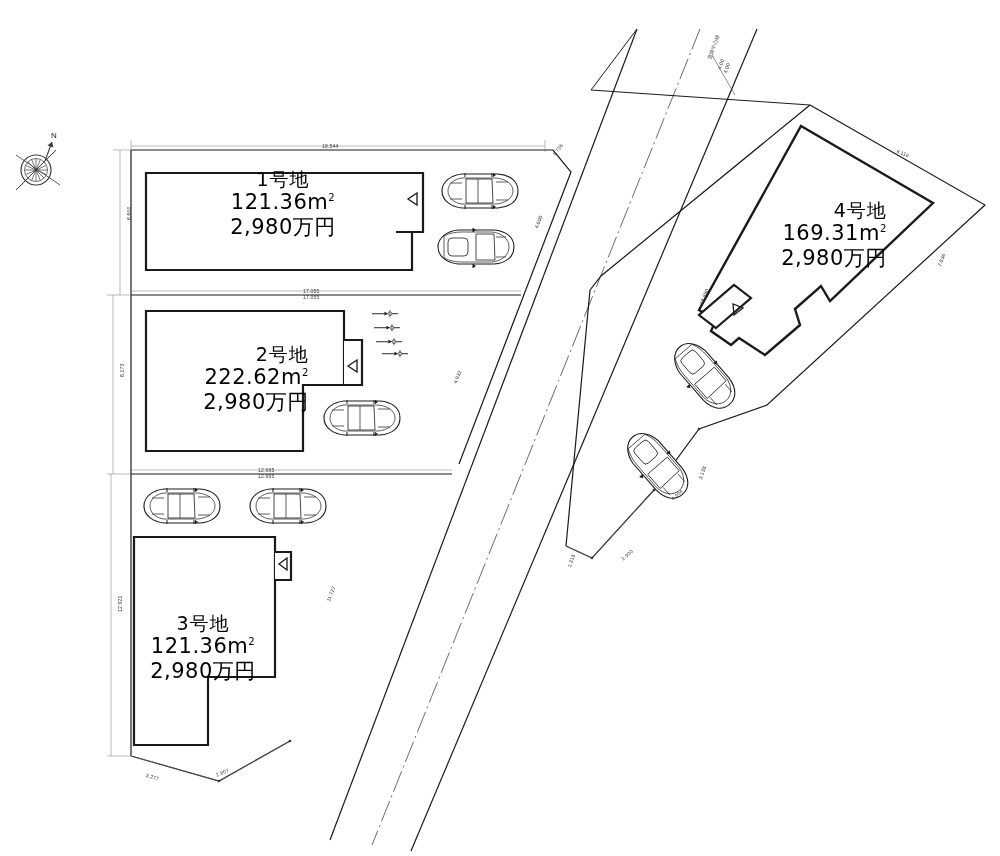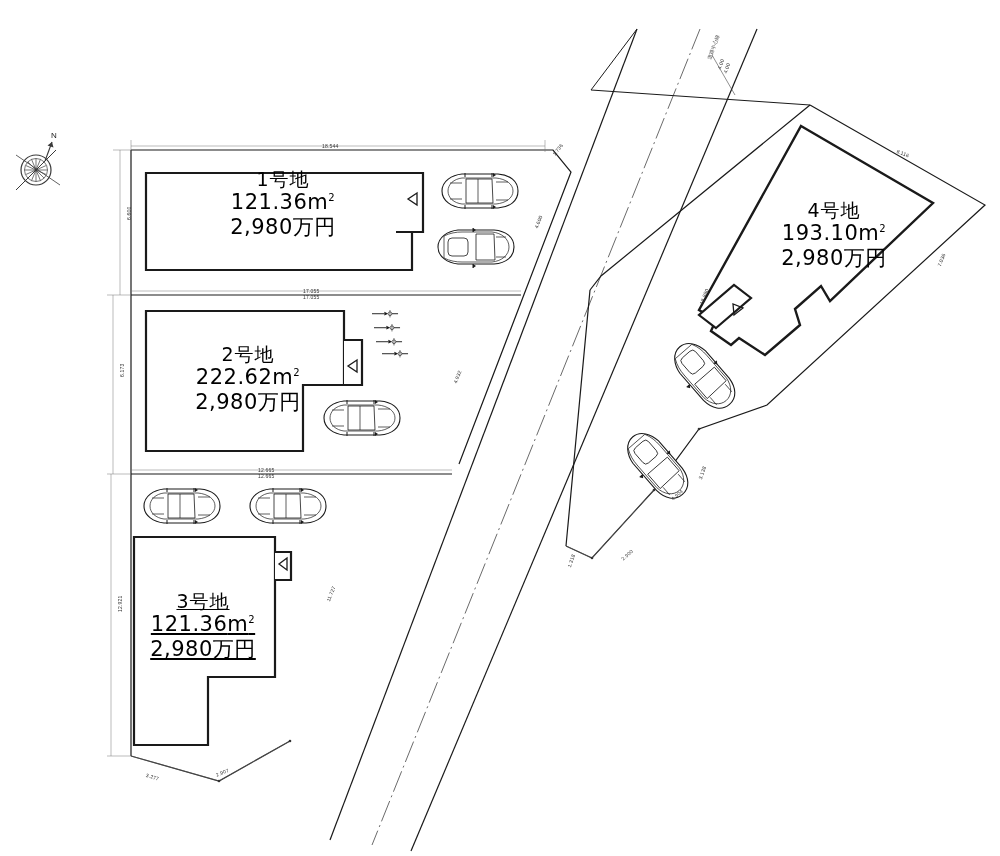--- a/index.html
+++ b/index.html
@@ -250,33 +250,33 @@
   </g>
 
 </svg>
 
 <div id="lot-labels">
     <div class="lotlabel" style="left: 283px; top: 168px; transform: translateX(-50%);">
       <div class="nm">1号地</div>
       <div class="ar"><span>121.36</span><span>m</span><span class="sup">2</span></div>
       <div class="pr">2,980万円</div>
     </div>
-    <div class="lotlabel" style="left: 248px; top: 343px; transform: translateX(-50%);">
+    <div class="lotlabel" style="left: 256px; top: 343px; transform: translateX(-50%); text-align: right;">
       <div class="nm">2号地</div>
       <div class="ar"><span>222.62</span><span>m</span><span class="sup">2</span></div>
       <div class="pr">2,980万円</div>
     </div>
-    <div class="lotlabel" style="left: 203px; top: 590px; transform: translateX(-50%); text-decoration: underline;">
+    <div class="lotlabel" style="left: 203px; top: 612px; transform: translateX(-50%);">
       <div class="nm">3号地</div>
       <div class="ar"><span>121.36</span><span>m</span><span class="sup">2</span></div>
       <div class="pr">2,980万円</div>
     </div>
-    <div class="lotlabel" style="left: 834px; top: 199px; transform: translateX(-50%);">
+    <div class="lotlabel" style="left: 834px; top: 199px; transform: translateX(-50%); text-align: right;">
       <div class="nm">4号地</div>
-      <div class="ar"><span>193.10</span><span>m</span><span class="sup">2</span></div>
+      <div class="ar"><span>169.31</span><span>m</span><span class="sup">2</span></div>
       <div class="pr">2,980万円</div>
     </div>
   </div>
 <div id="dim-labels">
     <div class="dimtext" style="left: 322px; top: 143px; transform-origin: left top; transform: rotate(0deg);">18.544</div>
     <div class="dimtext" style="left: 551px; top: 153px; transform-origin: left top; transform: rotate(-52deg);">1.736</div>
     <div class="dimtext" style="left: 533px; top: 227px; transform-origin: left top; transform: rotate(-68deg);">4.600</div>
     <div class="dimtext" style="left: 126px; top: 220px; transform-origin: left top; transform: rotate(-90deg);">6.600</div>
     <div class="dimtext" style="left: 303px; top: 288px; transform-origin: left top; transform: rotate(0deg);">17.055</div>
     <div class="dimtext" style="left: 303px; top: 294px; transform-origin: left top; transform: rotate(0deg);">17.055</div>

